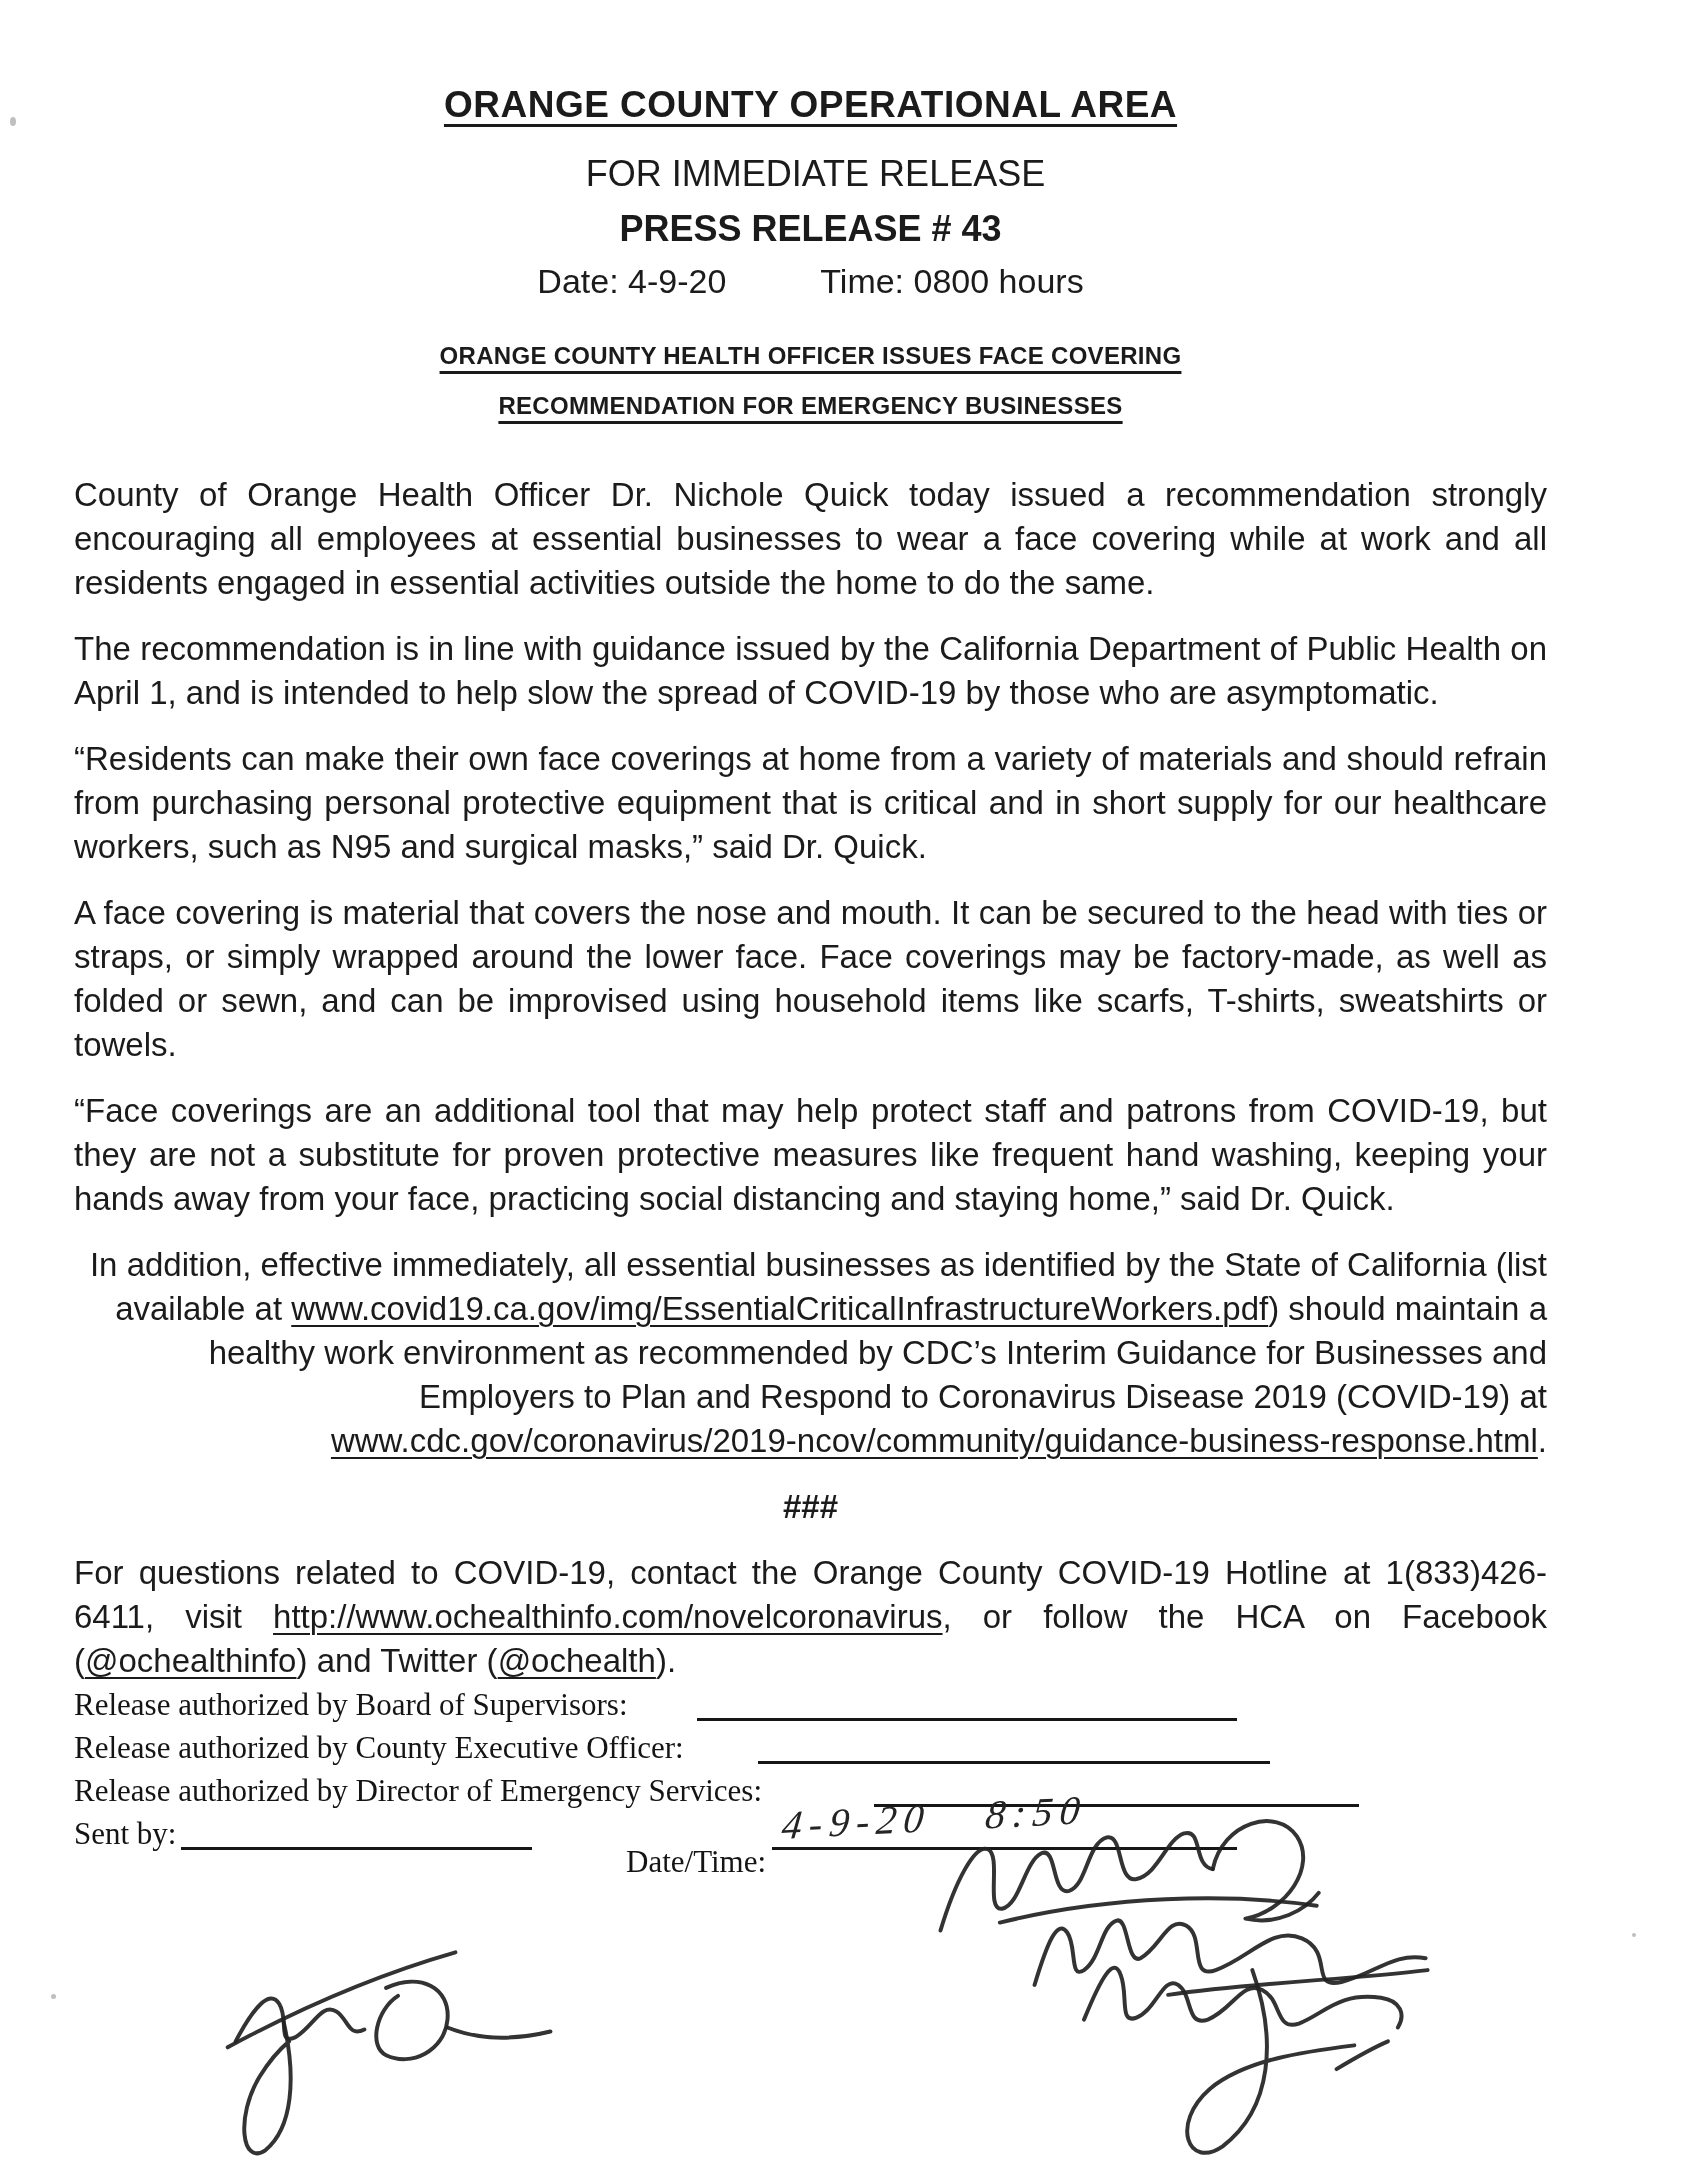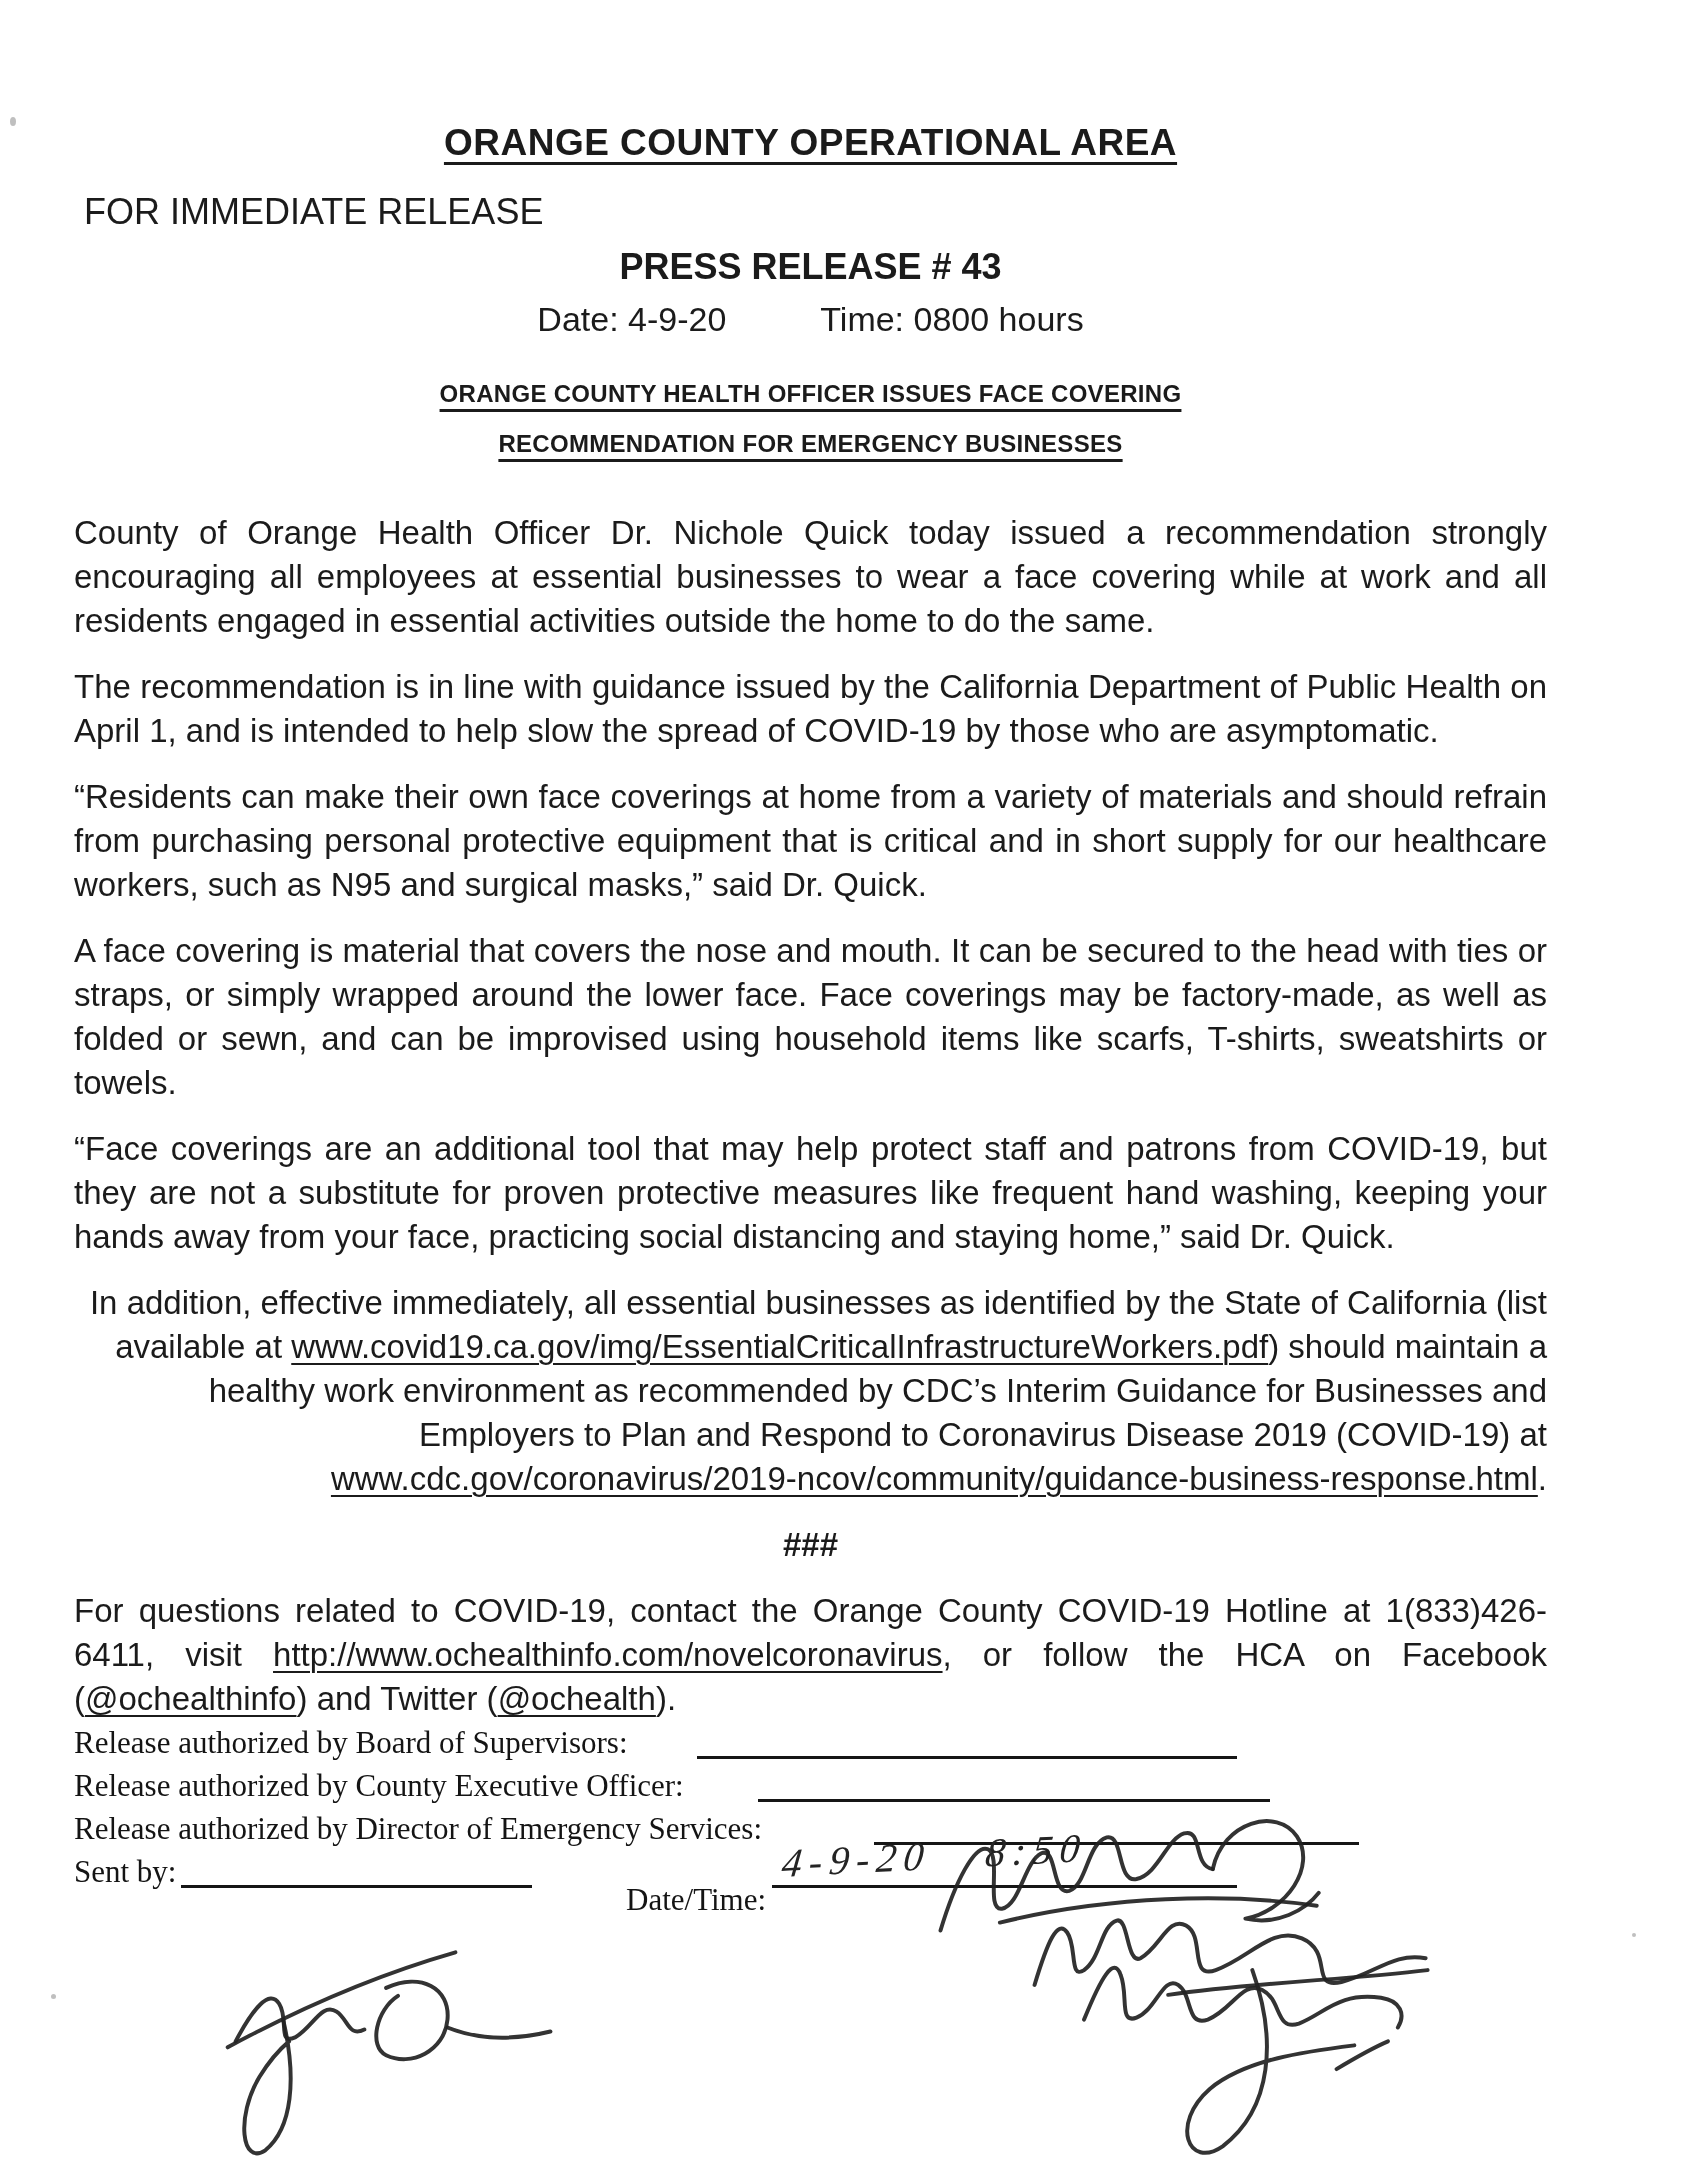--- a/index.html
+++ b/index.html
@@ -1,29 +1,29 @@
 <!DOCTYPE html>
 <html><head>
 <meta charset="utf-8">
 <style>
   html,body{margin:0;padding:0;background:#e8e8e8;}
   .page{
     position:relative;
     width:1683px;height:2178px;
     background:#ffffff;
     box-sizing:border-box;
-    padding:118px 136px 0 74px;
+    padding:80px 136px 0 74px;
     font-family:"Liberation Sans","DejaVu Sans",sans-serif;
     color:#1b1b1b;
     overflow:hidden;
   }
   .center{text-align:center;}
   .u{text-decoration:underline;text-decoration-thickness:3px;text-underline-offset:7px;}
   .org-title .t{font-size:37px;font-weight:700;line-height:50px;letter-spacing:0.5px;}
-  .fir{font-size:36px;line-height:44px;margin-top:22px;margin-left:10px;}
+  .fir{font-size:36px;line-height:44px;margin-top:22px;margin-left:10px;text-align:center;}
   .prn{font-size:36px;font-weight:700;line-height:44px;margin-top:11px;}
   .dateline{font-size:34px;line-height:44px;margin-top:8px;display:flex;justify-content:center;gap:94px;align-items:flex-end;}
   .headline{margin-top:28px;}
   .headline .t{font-size:24px;font-weight:700;line-height:50px;letter-spacing:0.3px;}
   .bodytext{margin-top:42px;font-size:33px;line-height:44px;}
   .bodytext p{margin:0 0 22px 0;}
   p.just{text-align:justify;}
   p.left{text-align:right;}
   .lnk{text-decoration:underline;text-decoration-thickness:2px;text-underline-offset:5px;}
   .sep{text-align:center;font-size:33px;font-weight:700;line-height:44px;margin:14px 0 22px 0;}

